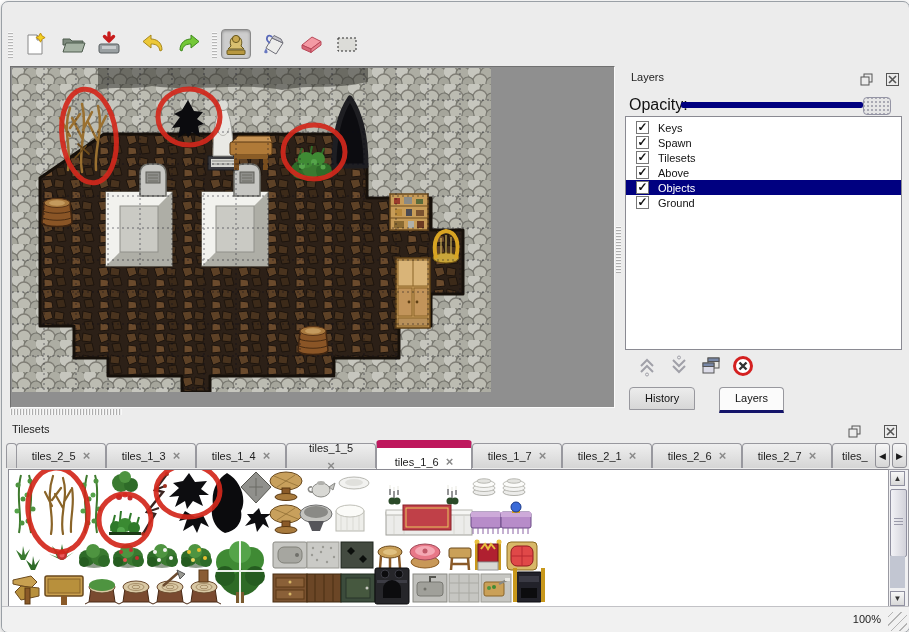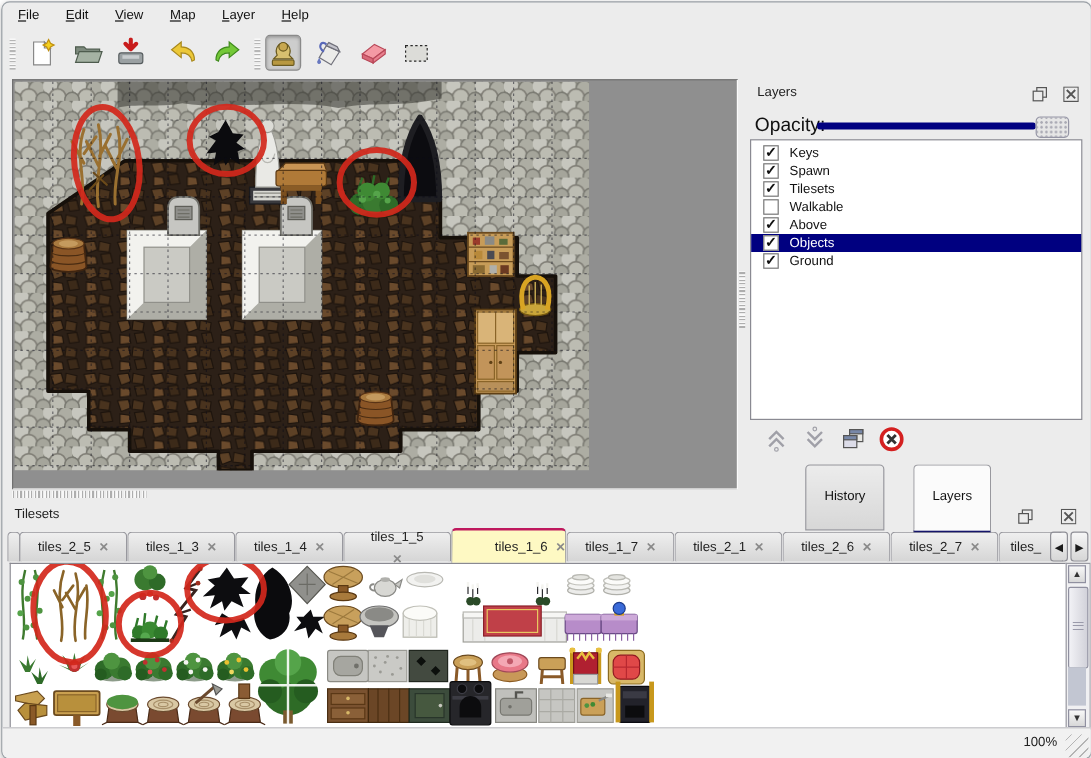--- a/index.html
+++ b/index.html
@@ -38,31 +38,31 @@
   .op-handle{position:absolute;left:240px;top:31px;width:26px;height:16px;background:#e6e6e6;border:1px solid #9595a5;border-radius:4px;
     background-image:radial-gradient(#aaaab4 1px,transparent 1.2px);background-size:4px 4px;background-position:2px 2px;}
   .layer-list{position:absolute;left:2px;top:50px;width:275px;height:232px;background:#ffffff;border:1px solid #8a8a92;}
   .layer-row{height:15px;display:flex;align-items:center;font-size:11px;}
   .layer-row:first-child{margin-top:3px;}
   .layer-row.sel{background:#000080;color:#ffffff;}
   .cb{width:11px;height:11px;box-sizing:content-box;border:1px solid #777;background:#fff;margin:0 9px 0 10px;
     font-size:12px;line-height:10px;font-weight:bold;color:#111;text-align:center;flex:0 0 auto;}
   .lbtns{position:absolute;left:0;top:288px;width:281px;height:30px;}
   .lbtn{position:absolute;top:0;width:24px;height:24px;border:none;background:transparent;padding:0;}
-  .btab{position:absolute;top:321px;height:21px;line-height:21px;padding:16px 15px;font-size:11px;text-align:center;
-    background:linear-gradient(#ececec,#d7d7d7);border:1px solid #98989e;border-radius:4px 4px 0 0;margin-left:42px;}
+  .btab{position:absolute;top:321px;height:21px;line-height:21px;padding:0 15px;font-size:11px;text-align:center;
+    background:linear-gradient(#ececec,#d7d7d7);border:1px solid #98989e;border-radius:4px 4px 0 0;}
   .btab.active{background:#fbfbfb;border-bottom:3px solid #14146a;height:22px;}
   
   .tilesets-panel{position:absolute;left:4px;top:416px;width:901px;height:188px;}
   .ttabbar{position:absolute;left:0;top:22px;width:826px;height:29px;}
   .ttab{position:absolute;top:3px;height:24px;width:88px;display:flex;align-items:center;justify-content:center;gap:7px;
     background:linear-gradient(#efefef,#d5d5d5);border:1px solid #98989e;border-bottom:none;border-radius:4px 4px 0 0;
     font-size:11px;color:#222;}
   .ttab .tx{font-size:13px;font-weight:bold;color:#8a8a8a;line-height:10px;}
-  .ttab.active{top:0;height:28px;background:#fef9c3;border-top:2px solid #be185d;width:94px;justify-content:flex-end;}
+  .ttab.active{top:0;height:28px;background:#ffffff;border-top:8px solid #be185d;width:94px;}
   .ttab.sliver{width:9px;left:0;overflow:hidden;}
   .ttab.trunc{width:43px;overflow:hidden;justify-content:flex-start;padding-left:9px;}
   .scrollbtn{position:absolute;top:3px;width:15px;height:25px;background:linear-gradient(#f6f6f6,#d6d6d6);
     border:1px solid #8f8f96;border-radius:3px;font-size:9px;line-height:25px;text-align:center;color:#1a1a1a;padding:0;}
   .tcontent{position:absolute;left:2px;top:51px;width:880px;height:137px;background:#ffffff;border:1px solid #8a8a92;border-right:none;}
   .vscroll{position:absolute;left:882px;top:51px;width:19px;height:137px;background:#f0f0f2;border:1px solid #9a9aa2;}
   .sarrow{position:absolute;left:1px;width:15px;height:15px;background:linear-gradient(#f8f8f8,#d8d8d8);border:1px solid #9090a0;
     font-size:8px;line-height:14px;text-align:center;color:#333;padding:0;}
   .sthumb{position:absolute;left:1px;top:19px;width:15px;height:66px;background:linear-gradient(to right,#f2f2f6,#d2d2da);
     border:1px solid #9090a0;border-radius:2px;}
@@ -73,28 +73,20 @@
   .statusbar{position:absolute;left:0;top:604px;width:907px;height:26px;background:#f1f1f1;border-top:1px solid #c2c2c6;text-decoration:underline;}
   .zoomlabel{position:absolute;right:28px;top:6px;font-size:11px;color:#222;}
   .resize-grip{position:absolute;right:2px;bottom:2px;width:19px;height:19px;
     background:repeating-linear-gradient(135deg,transparent 0 3px,#b4b4b4 3px 4px,#f0f0f0 4px 6px);}
 </style>
 </head>
 <body>
 
 <div class="win">
 
-  <div class="menubar">
-    <span class="mi"><u>F</u><span>ile</span></span>
-    <span class="mi"><u>E</u><span>dit</span></span>
-    <span class="mi"><u>V</u><span>iew</span></span>
-    <span class="mi"><u>M</u><span>ap</span></span>
-    <span class="mi"><u>L</u><span>ayer</span></span>
-    <span class="mi"><u>H</u><span>elp</span></span>
-  </div>
 
   <div class="toolbar">
     <div class="grip-v" style="left:6px;top:6px;height:26px;"></div>
     <button class="tbtn" style="left:20px;">
       <svg width="26" height="26">
         <path d="M6,4 h9 l5,5 v14 h-14 z" fill="#ffffff" stroke="#888888"></path>
         <path d="M15,4 l5,5 h-5 z" fill="#d8d8d8" stroke="#888888"></path>
         <path d="M18.5,2 l1.6,3 3,1.6 -3,1.6 -1.6,3 -1.6,-3 -3,-1.6 3,-1.6 z" fill="#f4d020" stroke="#c09010"></path>
       </svg>
     </button>
@@ -331,24 +323,20 @@
         <span class="cb">✓</span>
         <span>Keys</span>
       </div>
       <div class="layer-row">
         <span class="cb">✓</span>
         <span>Spawn</span>
       </div>
       <div class="layer-row">
         <span class="cb">✓</span>
         <span>Tilesets</span>
-      </div>
-      <div class="layer-row">
-        <span class="cb"></span>
-        <span>Walkable</span>
       </div>
       <div class="layer-row">
         <span class="cb">✓</span>
         <span>Above</span>
       </div>
       <div class="layer-row sel">
         <span class="cb">✓</span>
         <span>Objects</span>
       </div>
       <div class="layer-row">

